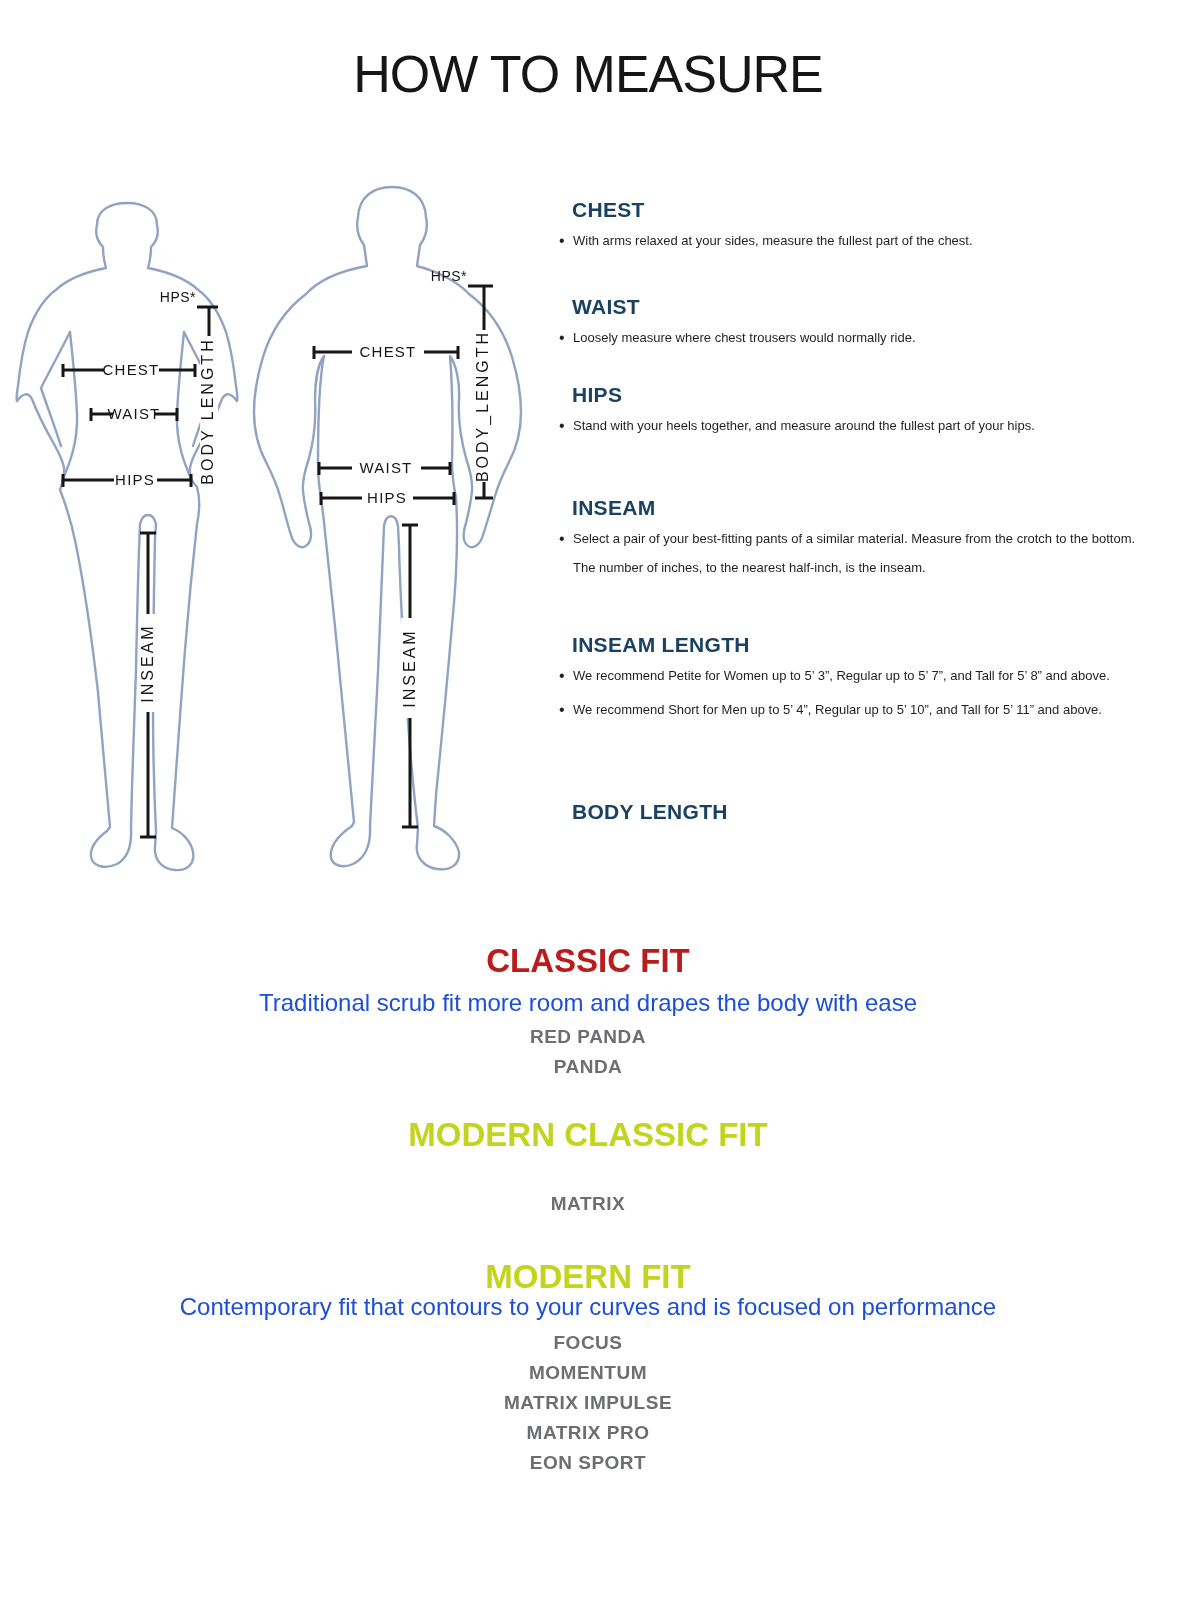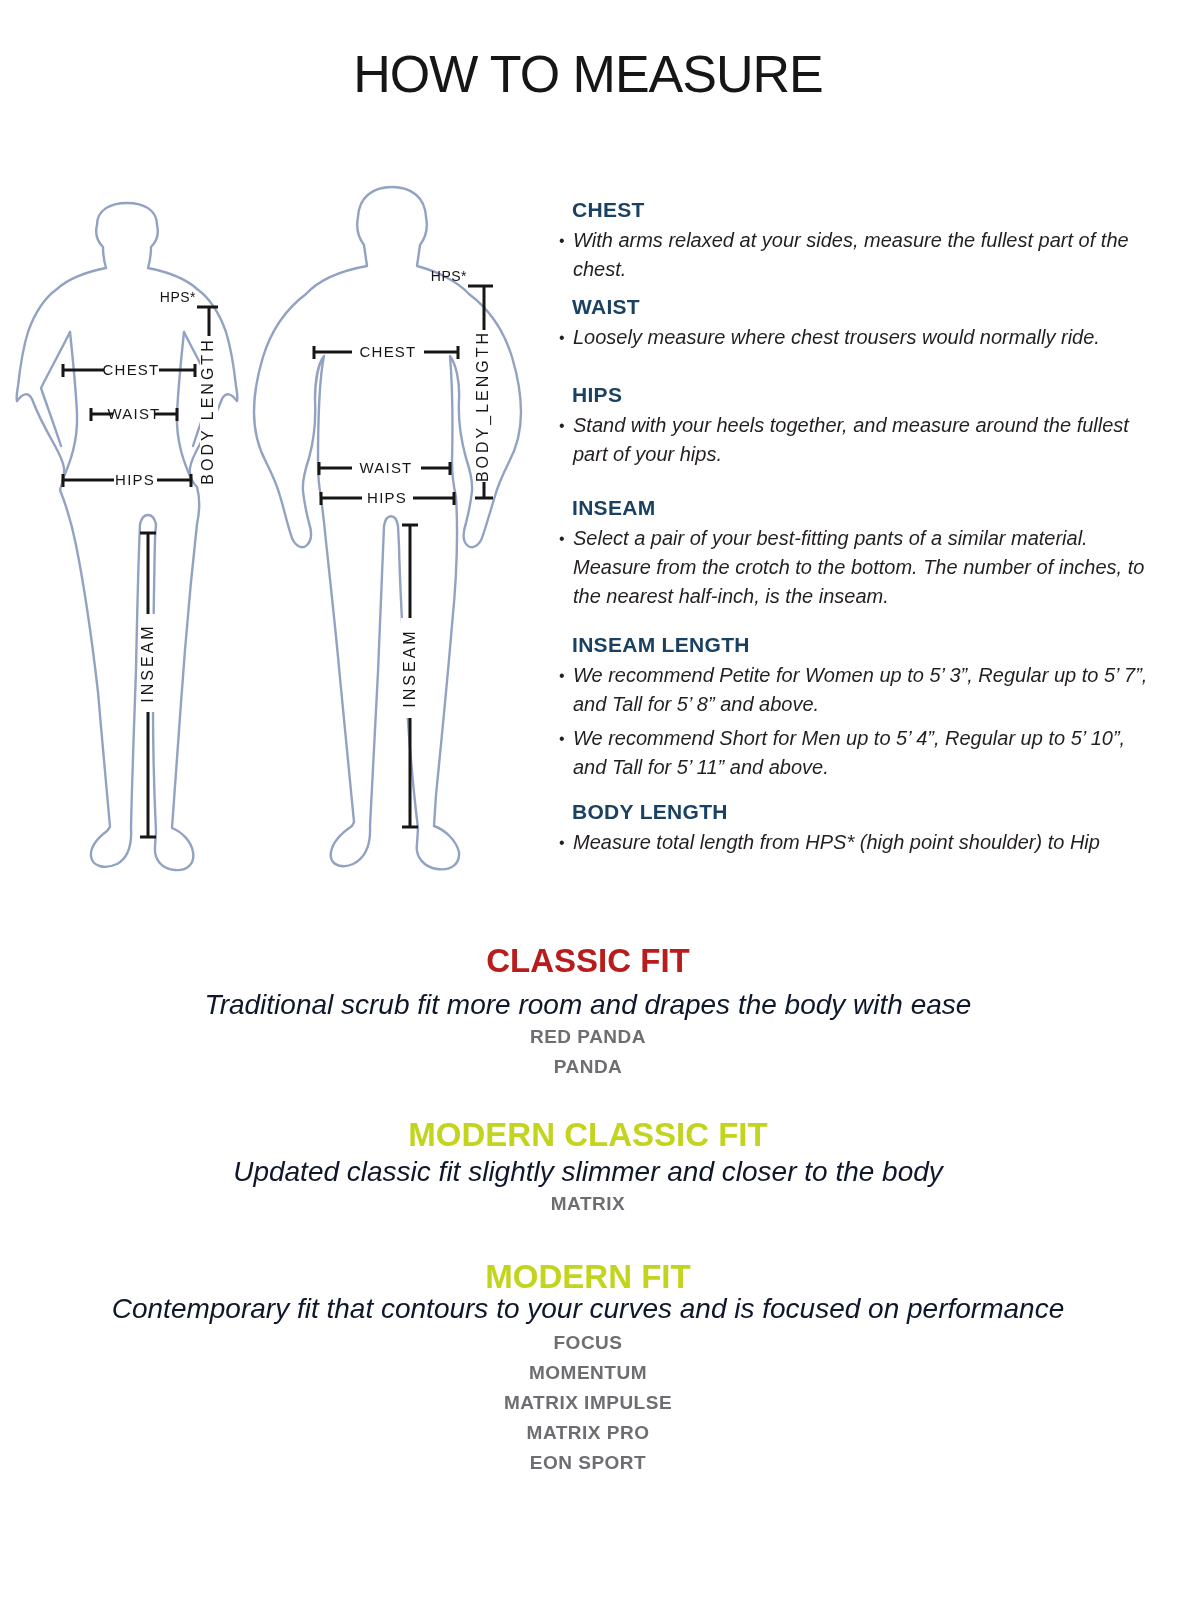--- a/index.html
+++ b/index.html
@@ -5,31 +5,31 @@
   html,body{margin:0;padding:0;background:#ffffff;}
   .page{position:relative;width:1200px;height:1600px;background:#fff;
         font-family:"Liberation Sans",sans-serif;overflow:hidden;}
   .title{position:absolute;left:0;top:44px;width:1176px;text-align:center;
          font-size:52px;letter-spacing:-1px;color:#161616;font-weight:400;}
   
   .sec{position:absolute;left:557px;width:598px;}
   .sec-h{margin:0;font-size:21px;font-weight:700;color:#1A4161;
          letter-spacing:.3px;padding-left:15px;}
   .sec-ul{margin:4px 0 0 0;padding:0;list-style:none;}
-  .sec-li{font-style:italic;font-size:20px;line-height:29px;color:#231F20;
+  .sec-li{font-size:13px;line-height:29px;color:#231F20;
           padding-left:16px;position:relative;}
   .sec-li + .sec-li{margin-top:5px;}
   .sec-li::before{content:"\2022";position:absolute;left:2px;top:0;
                   font-style:normal;font-size:16px;color:#231F20;}
   
   .fit-h,.fit-d,.fit-b{position:absolute;left:0;width:1176px;text-align:center;}
   .fit-h{font-weight:700;font-size:33px;letter-spacing:0;}
   .fit-h.pink{color:#b91c1c;}
   .fit-h.green{color:#C3D41E;}
-  .fit-d{font-style:italic;font-size:28px;color:#0f172a;}
+  .fit-d{font-size:24px;color:#1d4ed8;}
   .fit-b{font-weight:700;font-size:19px;color:#6D6E71;letter-spacing:.5px;}
   
   .outline{fill:none;stroke:#92A2C2;stroke-width:2.4;stroke-linecap:round;stroke-linejoin:round;}
   .meas{stroke:#161616;stroke-width:3;fill:none;}
   .lbl{font-family:"Liberation Sans",sans-serif;font-size:15px;letter-spacing:1.2px;fill:#161616;}
   .lbl-sm{font-family:"Liberation Sans",sans-serif;font-size:14px;letter-spacing:.5px;fill:#161616;}
   .lbl-rot{font-family:"Liberation Sans",sans-serif;font-size:16px;letter-spacing:3px;fill:#161616;}
 </style>
 </head>
 <body>
@@ -167,32 +167,28 @@
   <div class="sec" style="top:633px">
     <h3 class="sec-h">INSEAM LENGTH</h3>
     <ul class="sec-ul">
       <li class="sec-li">We recommend Petite for Women up to 5’ 3”, Regular up to 5’ 7”, and Tall for 5’ 8” and above.</li>
       <li class="sec-li">We recommend Short for Men up to 5’ 4”, Regular up to 5’ 10”, and Tall for 5’ 11” and above.</li>
     </ul>
   </div>
 
   <div class="sec" style="top:800px">
     <h3 class="sec-h">BODY LENGTH</h3>
-    <ul class="sec-ul">
-      <li class="sec-li">Measure total length from HPS* (high point shoulder) to Hip</li>
-    </ul>
   </div>
 
   <div class="fit-h pink" style="top:942px">CLASSIC FIT</div>
   <div class="fit-d" style="top:989px">Traditional scrub fit more room and drapes the body with ease</div>
   <div class="fit-b" style="top:1026px">RED PANDA</div>
   <div class="fit-b" style="top:1056px">PANDA</div>
 
   <div class="fit-h green" style="top:1116px">MODERN CLASSIC FIT</div>
-  <div class="fit-d" style="top:1156px">Updated classic fit slightly slimmer and closer to the body</div>
   <div class="fit-b" style="top:1193px">MATRIX</div>
 
   <div class="fit-h green" style="top:1258px">MODERN FIT</div>
   <div class="fit-d" style="top:1293px">Contemporary fit that contours to your curves and is focused on performance</div>
   <div class="fit-b" style="top:1362px">MOMENTUM</div>
   <div class="fit-b" style="top:1332px">FOCUS</div>
   <div class="fit-b" style="top:1392px">MATRIX IMPULSE</div>
   <div class="fit-b" style="top:1422px">MATRIX PRO</div>
   <div class="fit-b" style="top:1452px">EON SPORT</div>
 

